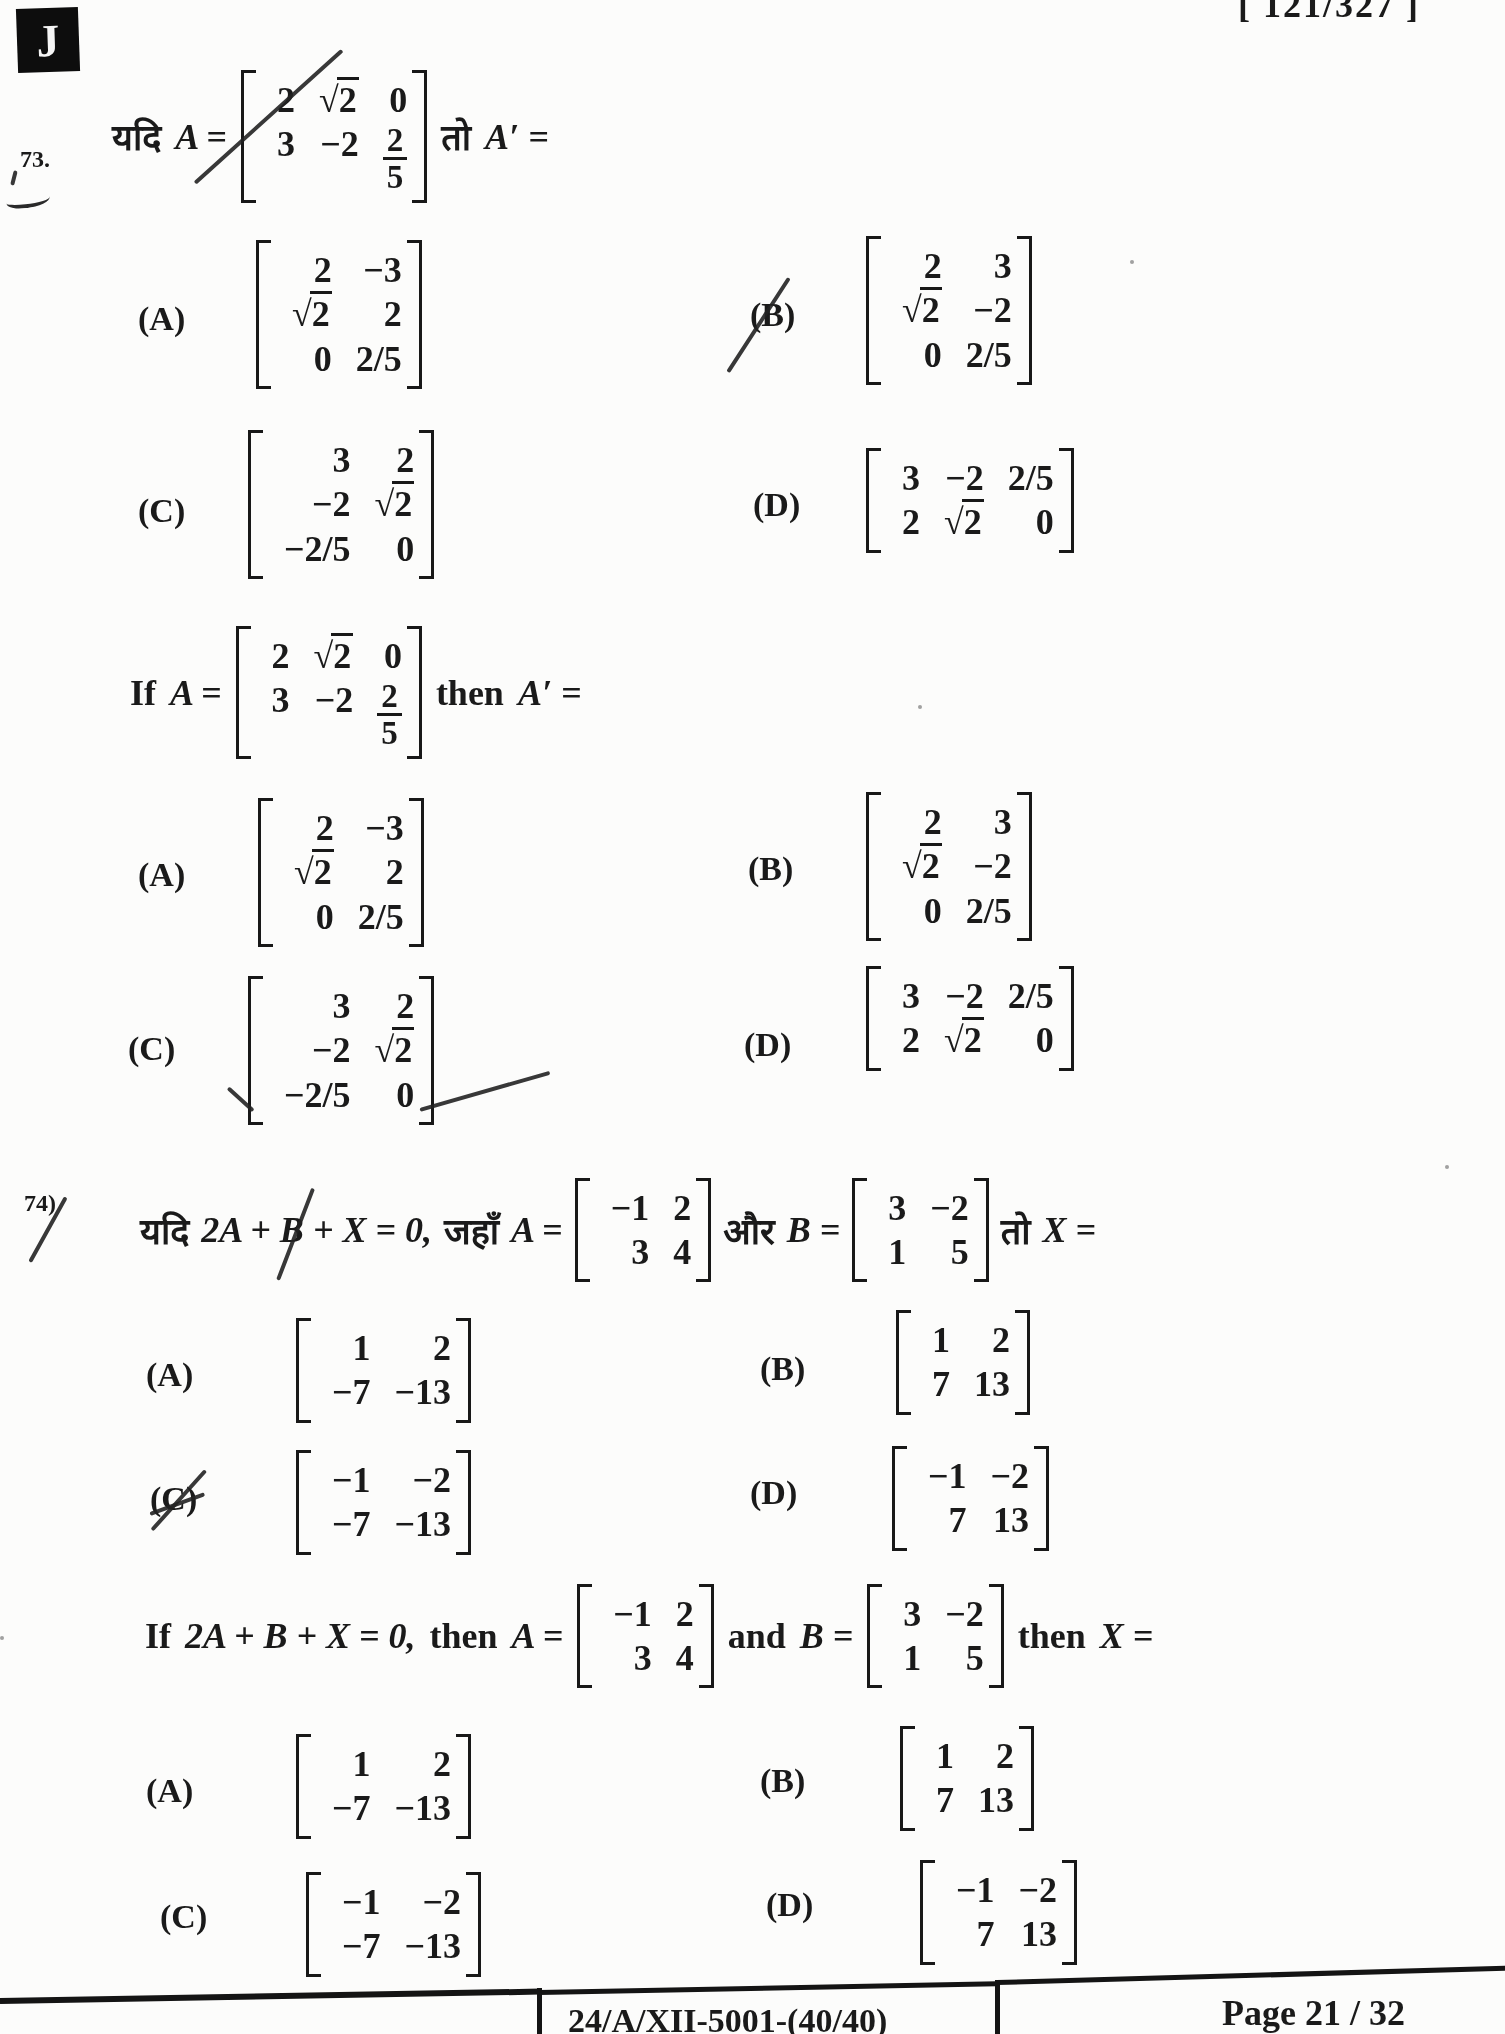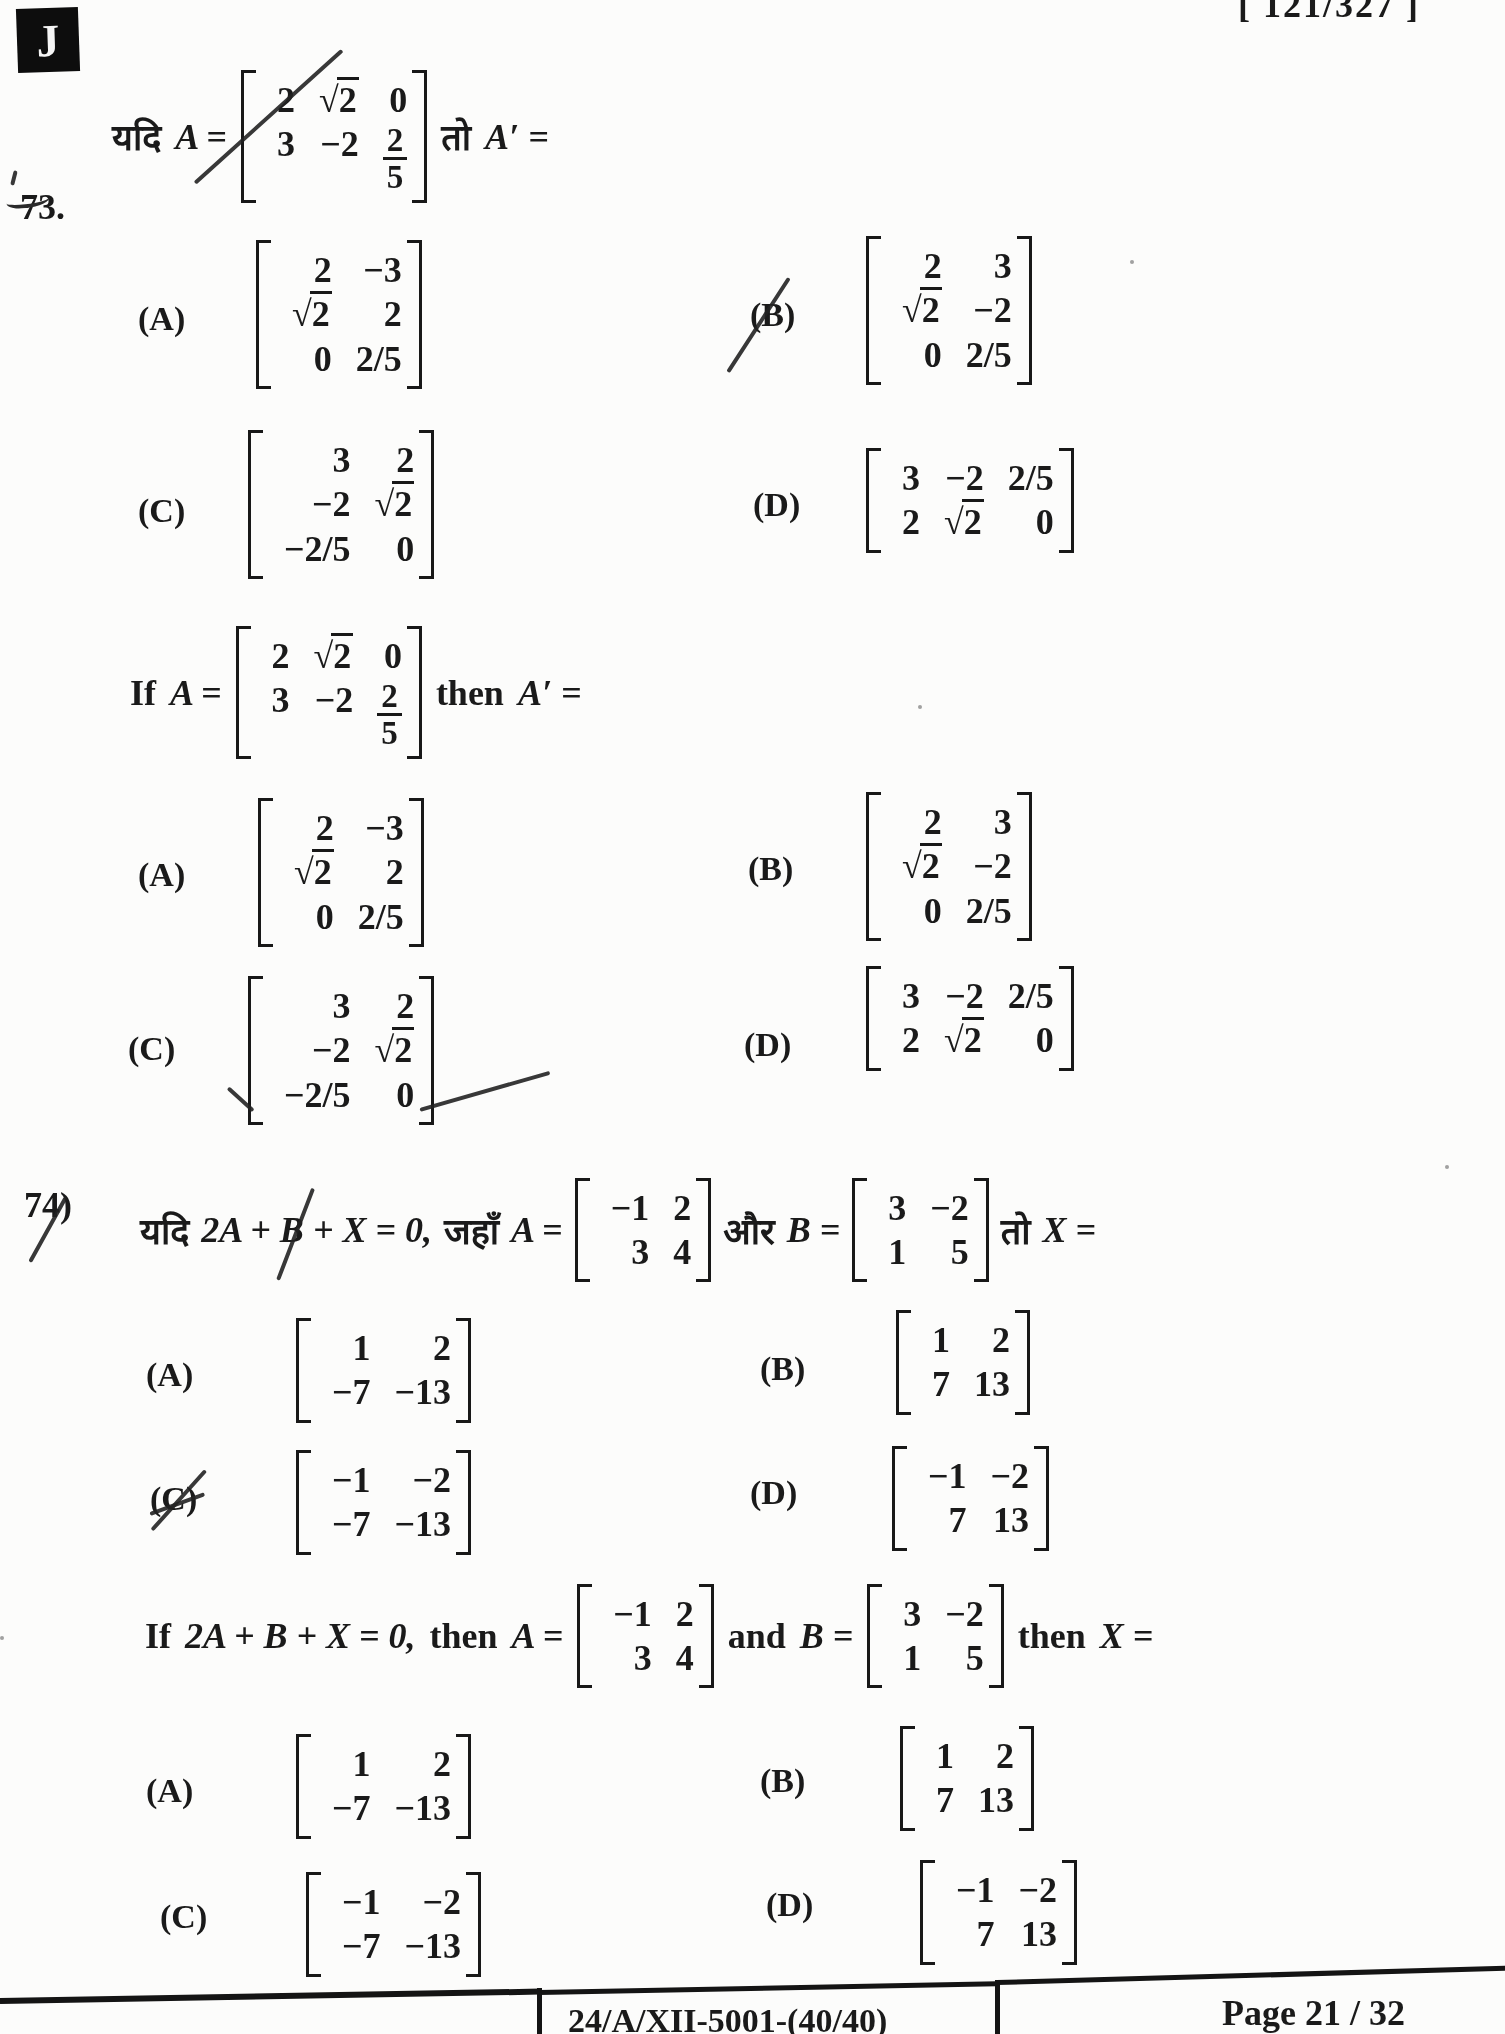--- a/index.html
+++ b/index.html
@@ -12,21 +12,21 @@
   
   .jbadge{
     position:absolute;left:17px;top:8px;width:62px;height:64px;
     background:#0d0d0d;color:#f5f5f5;display:flex;align-items:center;justify-content:center;
     font-size:46px;font-weight:700;transform:rotate(-2deg);
   }
   .corner-code{
     position:absolute;left:1238px;top:-16px;font-size:36px;font-weight:700;
     letter-spacing:2px;white-space:nowrap;
   }
-  .qno{position:absolute;font-size:36px;font-weight:700;margin-top:40px;}
+  .qno{position:absolute;font-size:24px;font-weight:700;}
   .mathline{
     position:absolute;display:flex;align-items:center;gap:14px;
     font-size:36px;font-weight:700;white-space:nowrap;
   }
   .var{font-style:italic;}
   
   .matrix{
     display:inline-grid;position:relative;padding:8px 16px;align-content:center;
   }
   .matrix::before{
@@ -181,21 +181,21 @@
   <div class="opt-label" style="left:744px;top:1026px">(D)</div>
   <div class="matrix opt-matrix" style="left: 866px; top: 966px; grid-template-columns: repeat(3, auto);">
       <span class="mcell">3</span>
       <span class="mcell">−2</span>
       <span class="mcell">2/5</span>
       <span class="mcell">2</span>
       <span class="mcell"><span class="sq">√</span><span class="rad">2</span></span>
       <span class="mcell">0</span>
     </div>
 
-  <div class="qno" style="left:24px;top:1144px">74)</div>
+  <div class="qno" style="left:24px;top:1190px">74)</div>
   <div class="mathline" style="left:140px;top:1182px;height:96px;gap:12px">
     <span>यदि</span>
     <span class="var">2A + B + X = 0,</span>
     <span>जहाँ</span>
     <span class="var">A =</span>
     <div class="matrix" style="grid-template-columns: repeat(2, auto);">
         <span class="mcell">−1</span>
         <span class="mcell">2</span>
         <span class="mcell">3</span>
         <span class="mcell">4</span>

